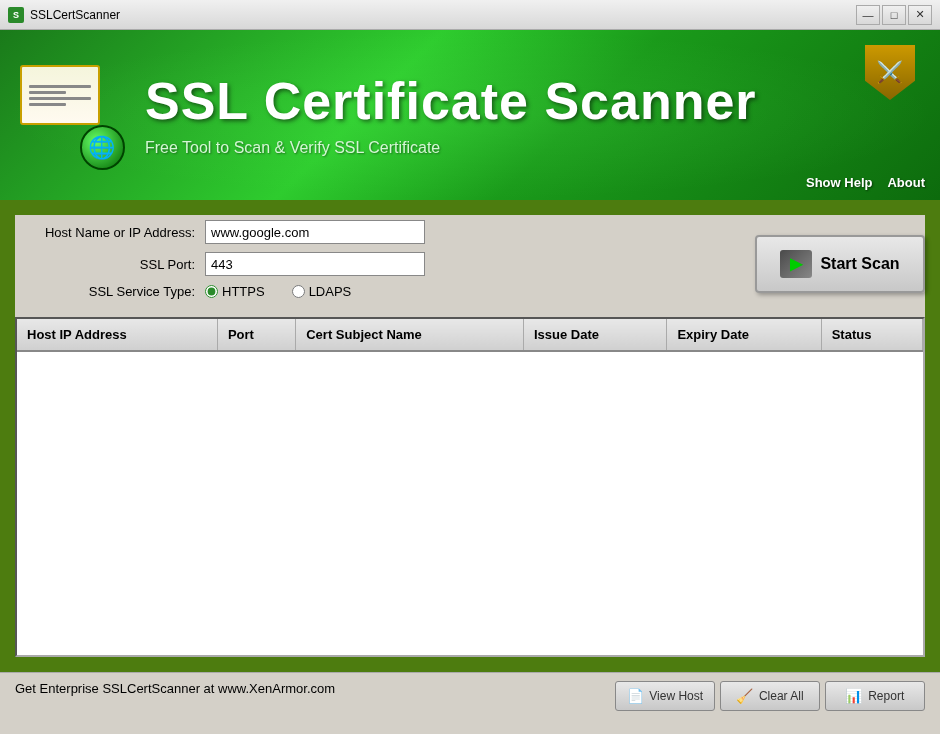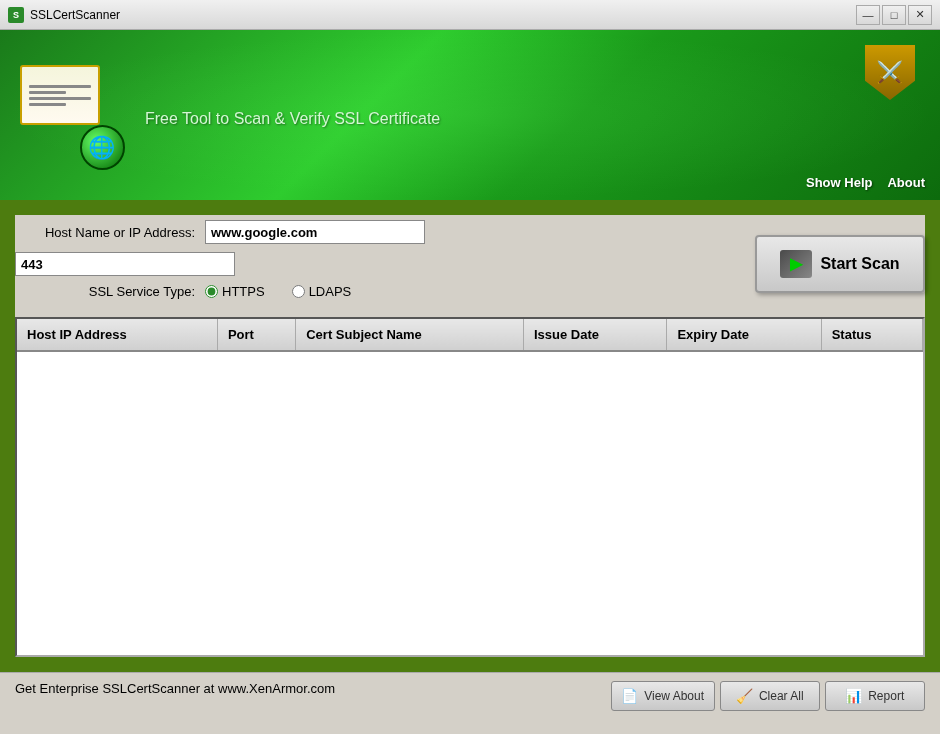--- a/index.html
+++ b/index.html
@@ -202,21 +202,20 @@
       color: #000;
     }
     .form-input {
       width: 220px;
       height: 24px;
       border: 1px solid #888;
       background: white;
       padding: 2px 5px;
       font-size: 13px;
       outline: none;
-      font-weight: bold;
     }
     .radio-group {
       display: flex;
       align-items: center;
       gap: 27px;
     }
     .radio-option {
       display: flex;
       align-items: center;
       gap: 4px;
@@ -336,20 +335,21 @@
         <div class="logo-cert-line"></div>
         <div class="logo-cert-line short"></div>
         <div class="logo-cert-line"></div>
         <div class="logo-cert-line short"></div>
       </div>
     </div>
     <div class="logo-globe">🌐</div>
   </div>
 
   <div class="header-title-area">
+    <div class="header-title">SSL Certificate Scanner</div>
     <div class="header-subtitle">Free Tool to Scan &amp; Verify SSL Certificate</div>
   </div>
 
   <div class="header-shield">
     <div class="shield-shape">⚔️</div>
   </div>
 
   <div class="header-nav">
     <button class="header-nav-btn">Show Help</button>
     <button class="header-nav-btn">About</button>
@@ -360,20 +360,21 @@
 
   <div class="form-area">
     <div class="form-fields">
 
       <div class="form-row">
         <label class="form-label">Host Name or IP Address:</label>
         <input class="form-input" type="text" value="www.google.com" style="">
       </div>
 
       <div class="form-row">
+        <label class="form-label">SSL Port:</label>
         <input class="form-input" type="text" value="443" style="">
       </div>
 
       <div class="form-row">
         <label class="form-label">SSL Service Type:</label>
         <div class="radio-group">
           <label class="radio-option">
             <input type="radio" name="service" value="HTTPS" checked="" style="">
             <span>HTTPS</span>
           </label>
@@ -409,21 +410,21 @@
     </table>
   </div>
 
 </div>
 
 <div class="footer">
   <span class="footer-text">Get Enterprise SSLCertScanner at www.XenArmor.com</span>
   <div class="footer-buttons">
     <button class="footer-btn">
       <span class="btn-icon">📄</span>
-      <span>View About</span>
+      <span>View Host</span>
     </button>
     <button class="footer-btn">
       <span class="btn-icon">🧹</span>
       <span>Clear All</span>
     </button>
     <button class="footer-btn">
       <span class="btn-icon">📊</span>
       <span>Report</span>
     </button>
   </div>

